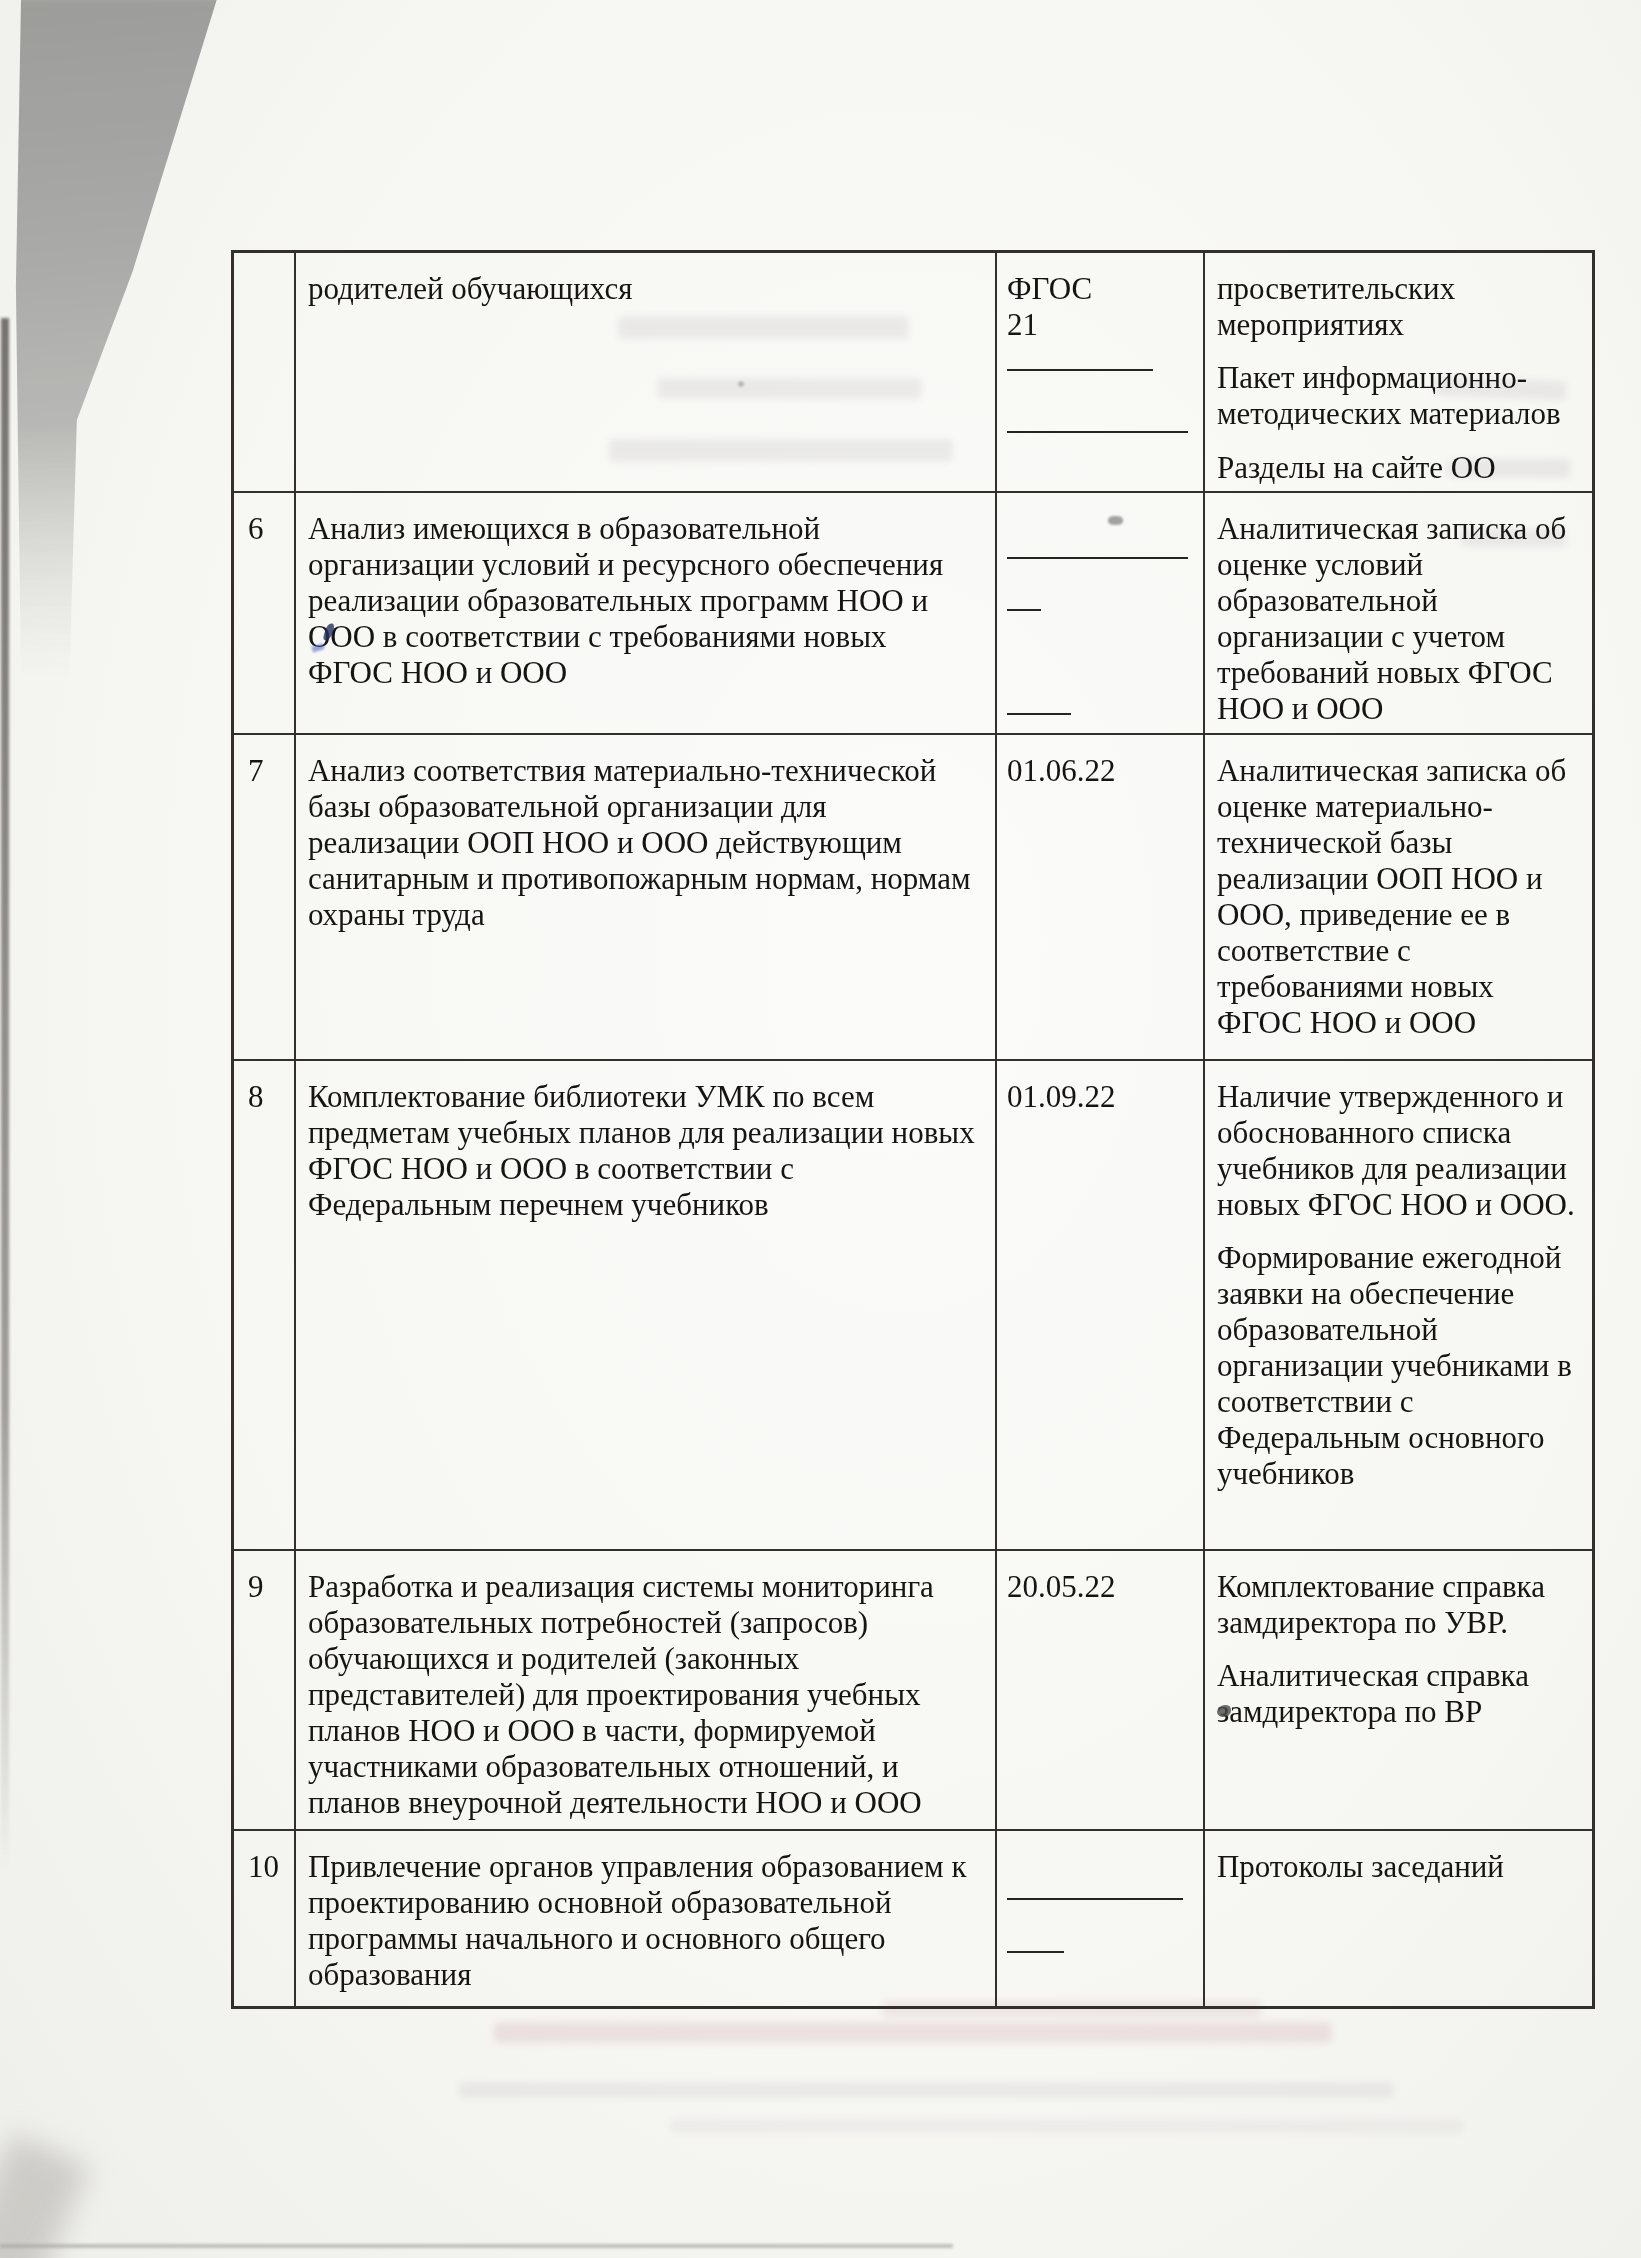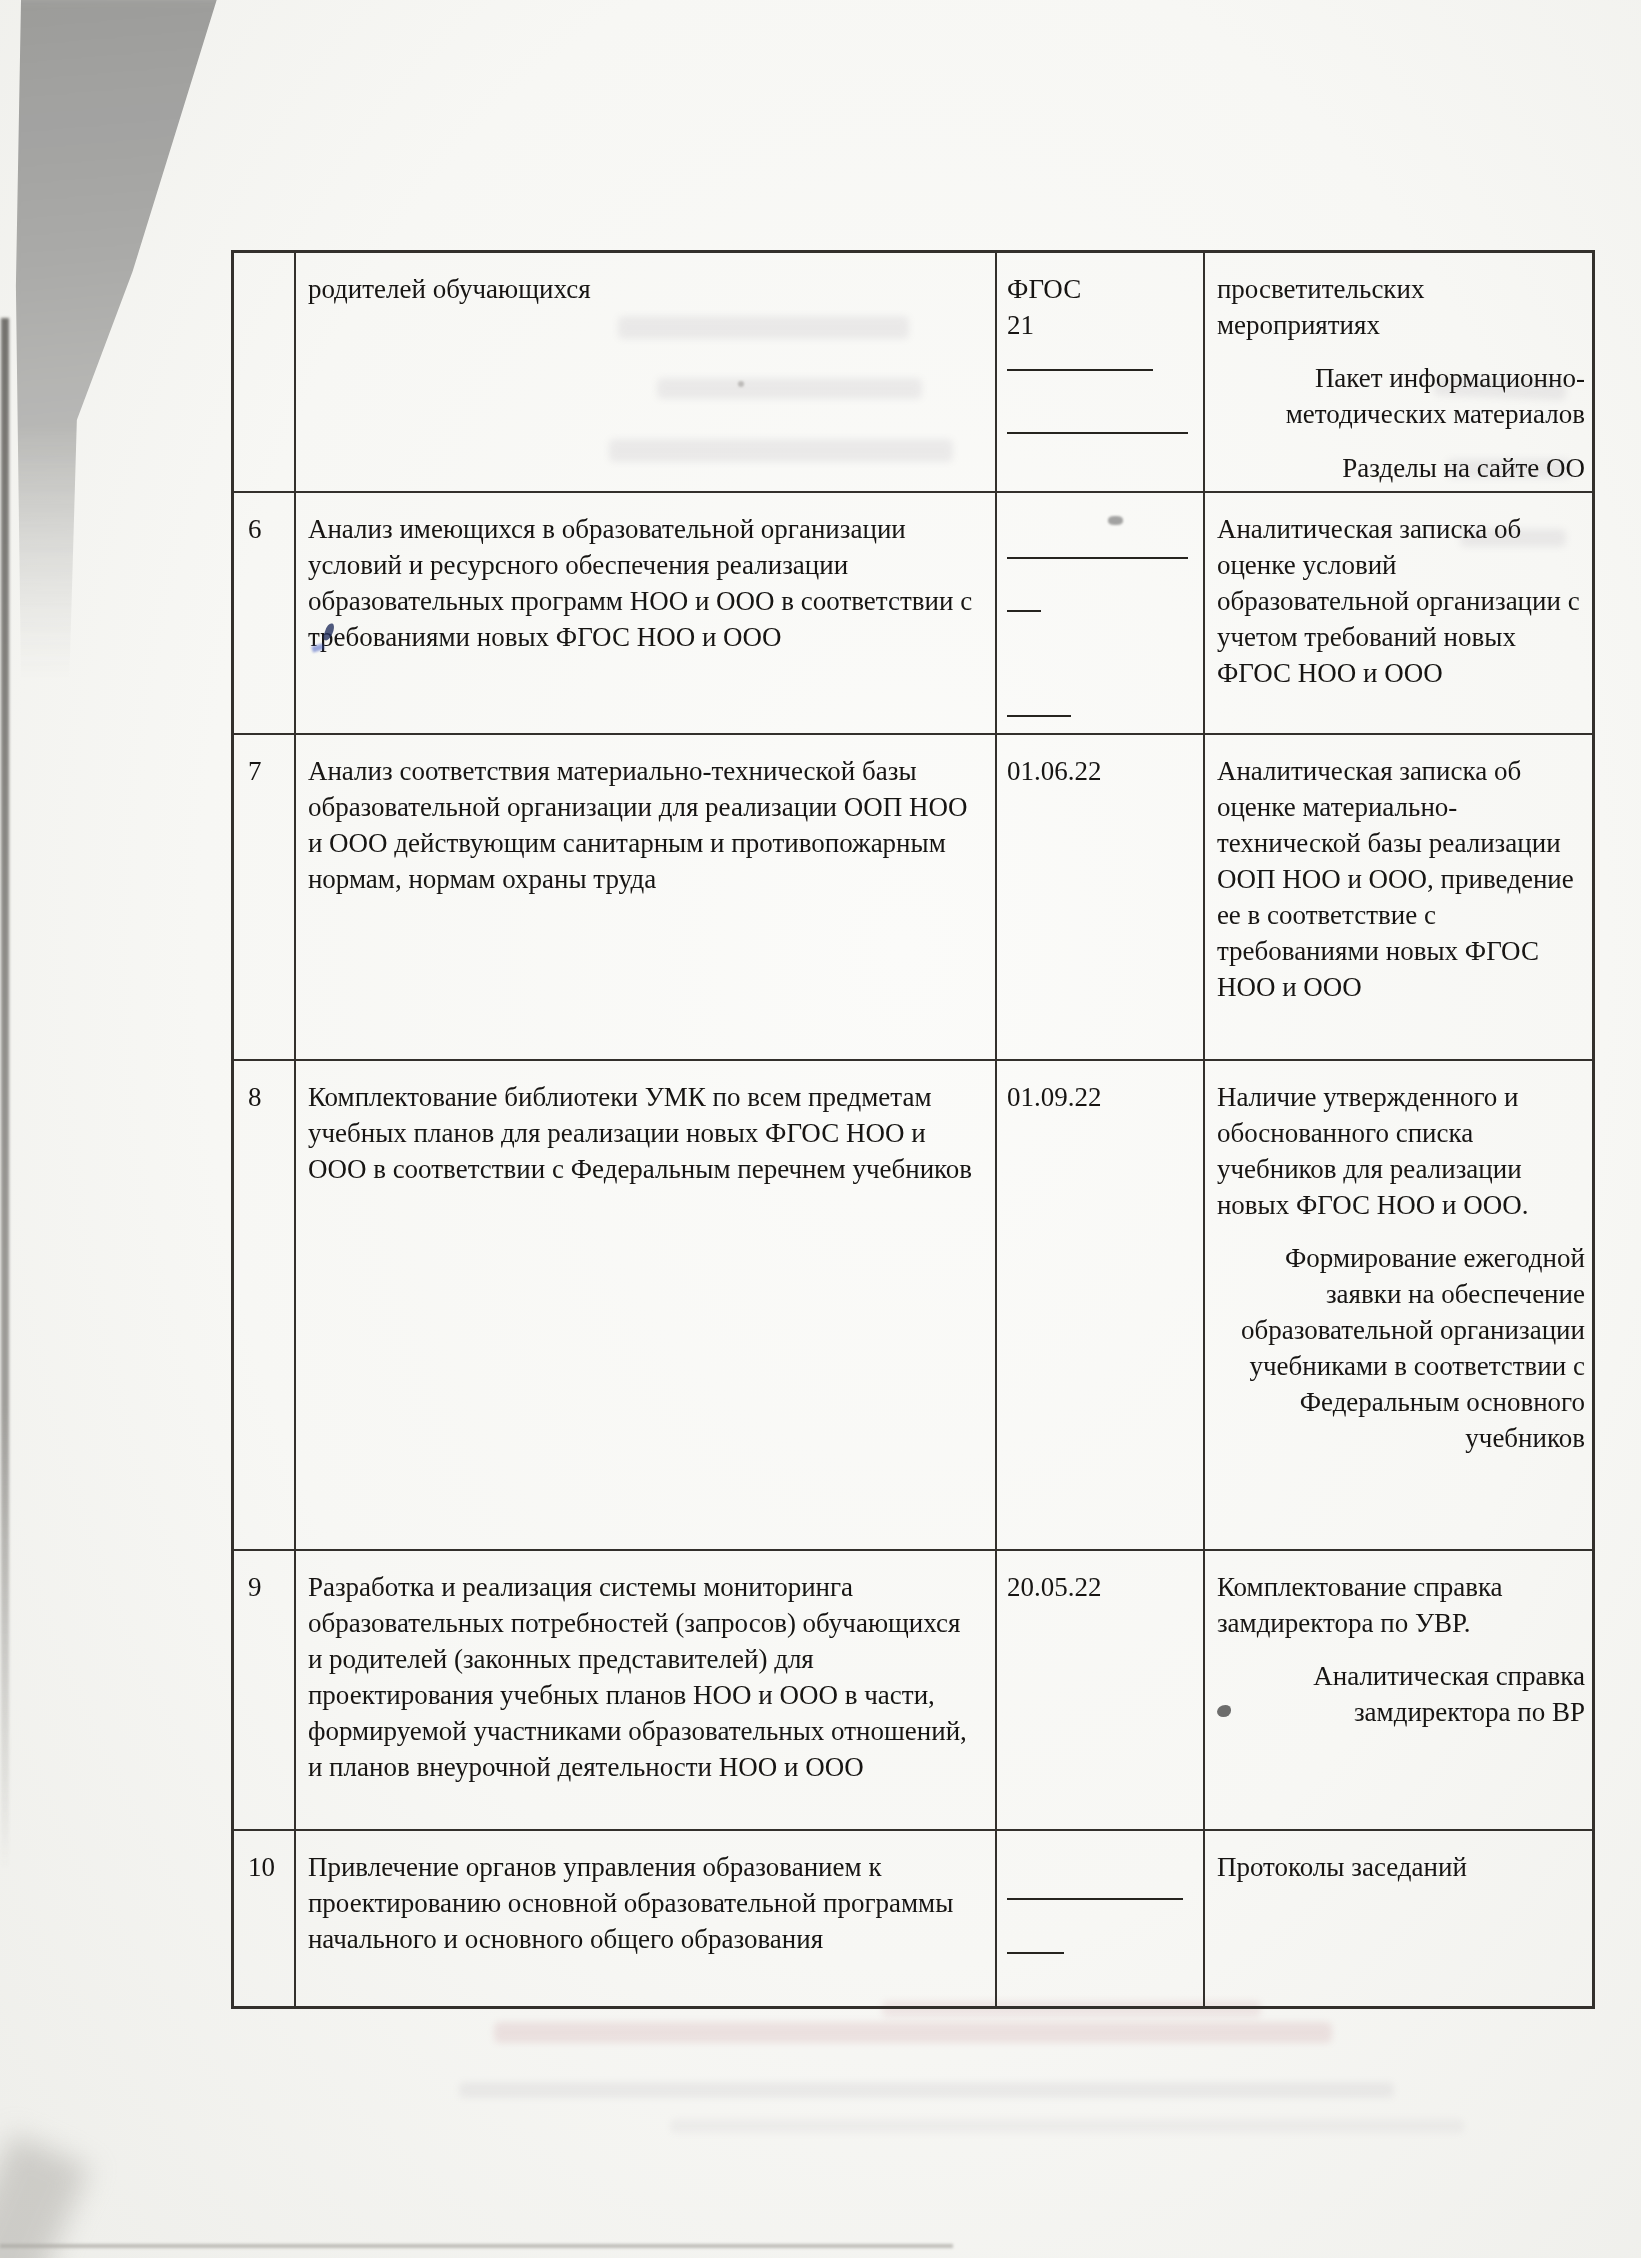--- a/index.html
+++ b/index.html
@@ -47,31 +47,31 @@
   
   table.doc-table{
     position:absolute;left:231px;top:250px;width:1361px;
     border-collapse:collapse;table-layout:fixed;
     border:3.5px solid #33302c;
     background:transparent;
   }
   col.c1{width:62px;} col.c2{width:701px;} col.c3{width:208px;} col.c4{width:390px;}
   td{
     border:2.6px solid #33302c;vertical-align:top;
-    font-size:27px;line-height:36px;
+    font-size:31px;line-height:36px;
     padding:17.6px 17.6px 5.3px 12.4px;
     overflow:hidden;
   }
   tr.r1{height:232px;} tr.r2{height:242px;} tr.r3{height:326px;}
   tr.r4{height:490px;} tr.r5{height:280px;} tr.r6{height:177px;} tr.r7{height:68px;}
   td.num-cell{padding:17.6px 3.5px 3.5px 14px;}
   td.dl-cell{padding-left:10.6px;padding-right:23px;}
   td.res-cell{padding-left:12.4px;padding-right:7px;}
   .cellp{margin:0;}
-  .gap{margin-top:17.6px;text-align:right;}
+  .gap{margin-top:17.6px;}
   .dl-line{margin:0;}
   .mt18{margin-top:16px;} .mt22{margin-top:19.4px;} .mt26{margin-top:23px;}
   .mt28{margin-top:25px;} .mt76{margin-top:67px;}
   .blank{display:inline-block;height:26.5px;border-bottom:2.6px solid #26241f;vertical-align:baseline;}
   .w38{width:34px;} .w65{width:57px;} .w72{width:64px;}
   .w165{width:146px;} .w200{width:176px;} .w205{width:181px;}
   td.section-cell{
     font-weight:bold;font-size:34px;line-height:39px;
     padding:12.4px 7px 7px 14px;white-space:nowrap;
     border-top:3.5px solid #33302c;letter-spacing:-0.2px;

